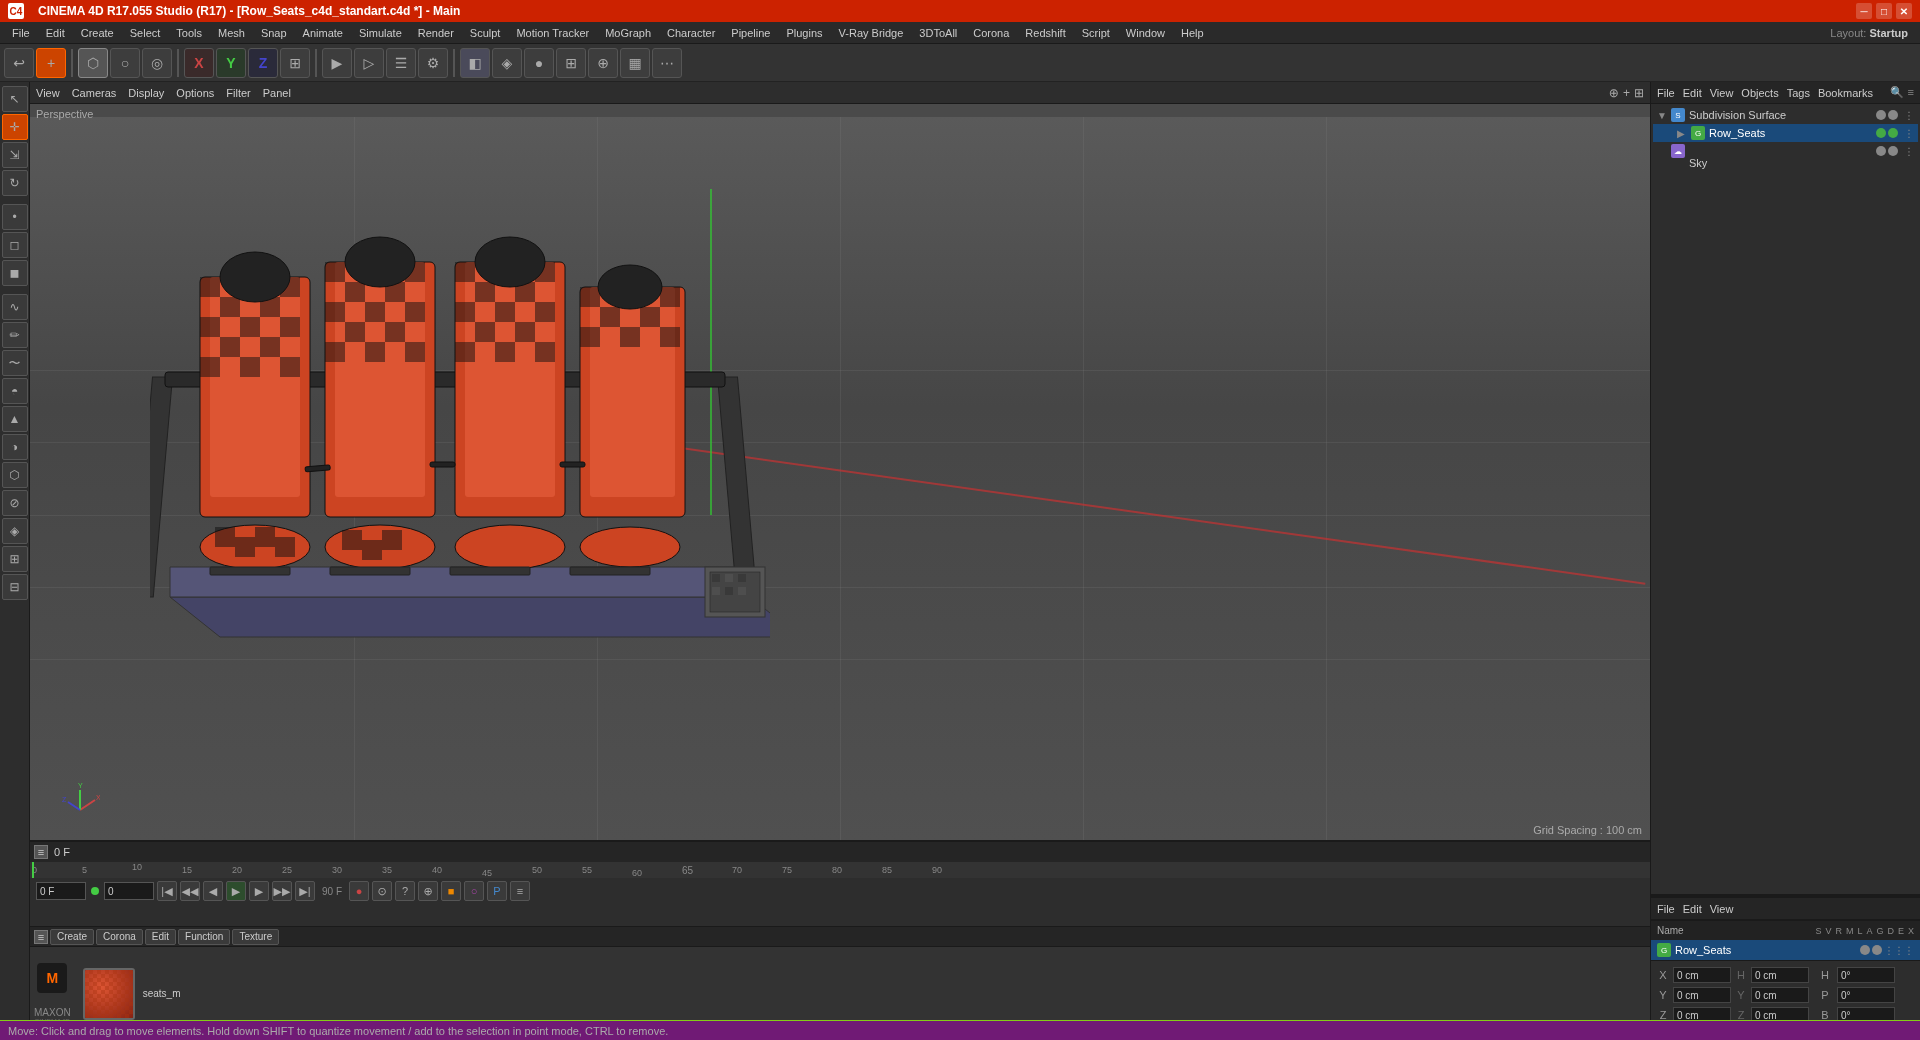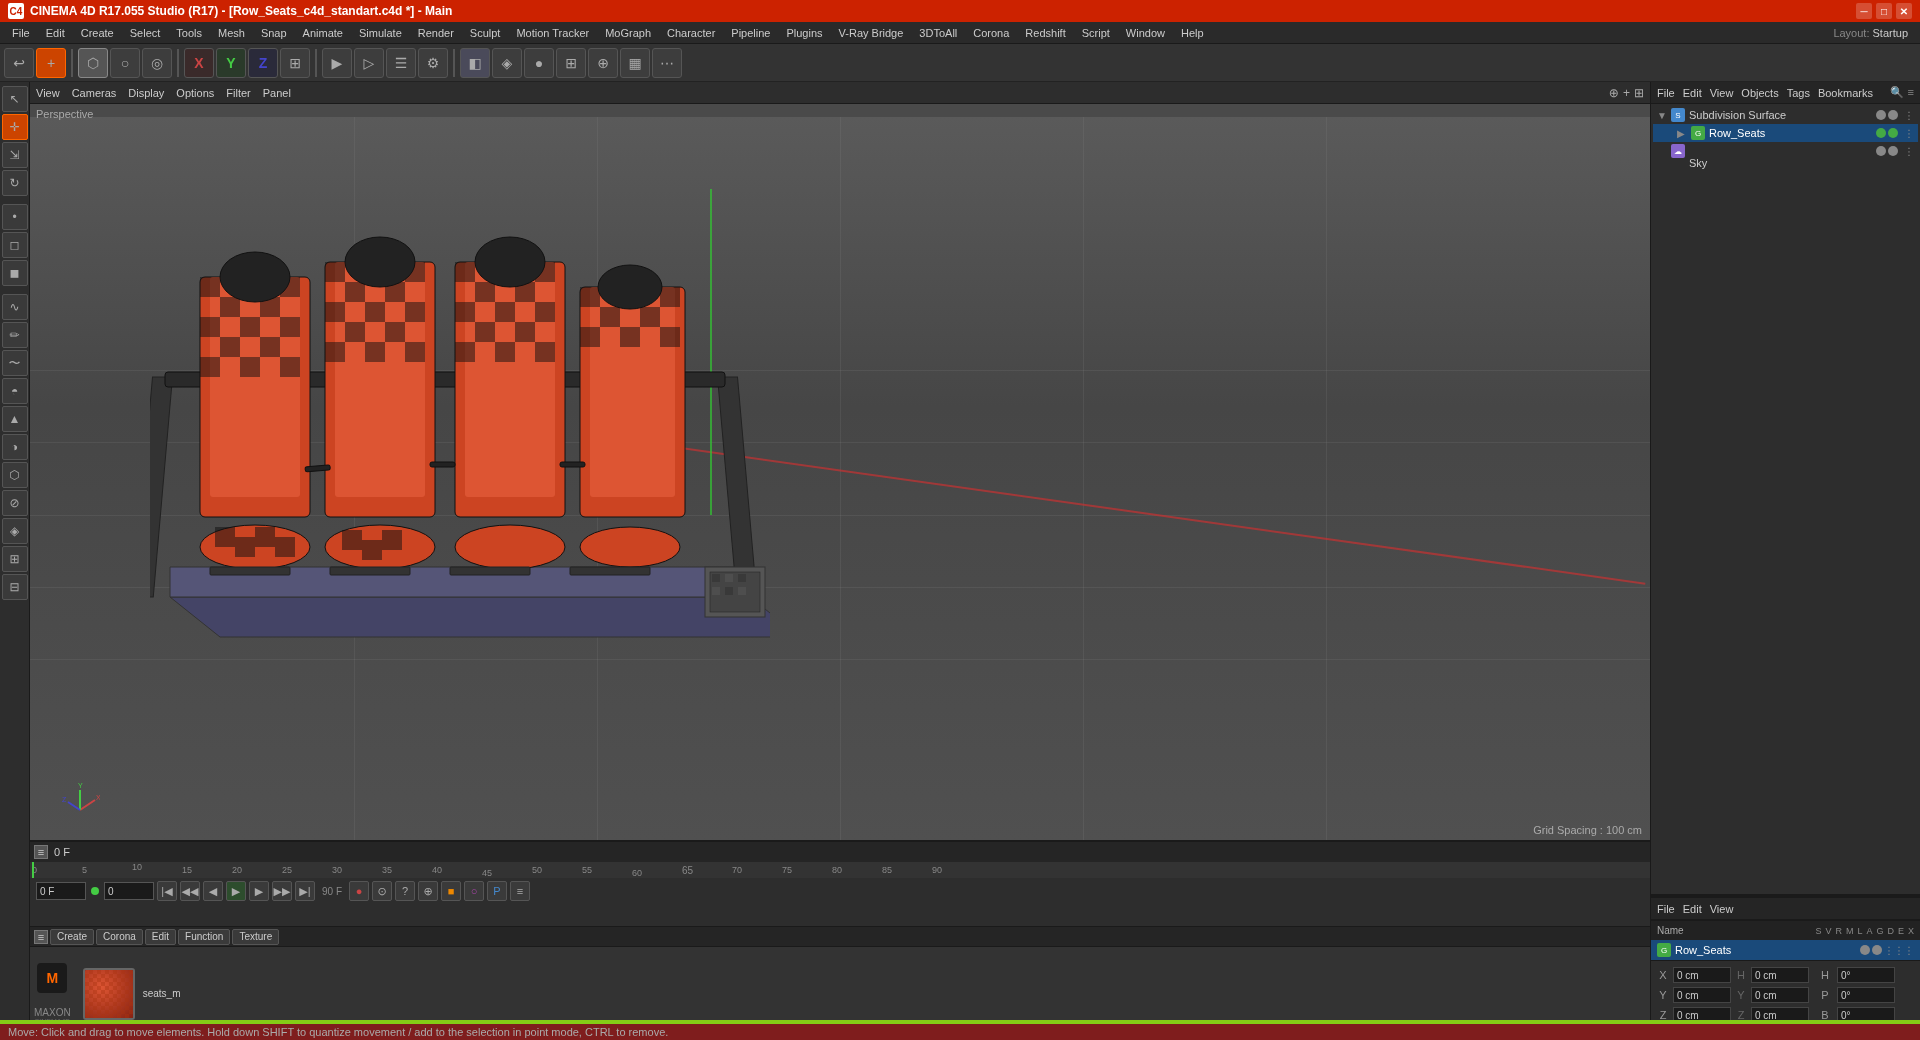--- a/index.html
+++ b/index.html
@@ -32,21 +32,21 @@
       background: #fff;
       border-radius: 2px;
       margin-right: 6px;
       font-size: 10px;
       display: flex;
       align-items: center;
       justify-content: center;
       color: #cc2200;
       font-weight: bold;
     }
-    #title-bar .title-text { flex: 1; }
+    #title-bar .title-text { flex: 1; margin-left: 8px; }
     #title-bar .win-controls { display: flex; gap: 4px; }
     #title-bar .win-btn {
       width: 16px; height: 16px;
       background: rgba(255,255,255,0.2);
       border-radius: 2px;
       display: flex; align-items: center; justify-content: center;
       cursor: pointer; color: white; font-size: 10px;
     }
 
     
@@ -416,27 +416,27 @@
       padding: 4px;
       border-top: 1px solid #1a1a1a;
     }
 
     
     #status-bar {
       position: fixed;
       bottom: 0;
       left: 0; right: 0;
       height: 20px;
-      background: #7f1d1d;
+      background: #701a75;
       display: flex;
       align-items: center;
       padding: 0 8px;
       color: #aaa;
       font-size: 11px;
-      border-top: 4px solid #84cc16;
+      border-top: 1px solid #84cc16;
       z-index: 100;
     }
 
     
     .coord-row {
       display: flex;
       align-items: center;
       height: 20px;
       gap: 2px;
     }
@@ -560,21 +560,21 @@
   <span class="menu-item">Plugins</span>
   <span class="menu-item">V-Ray Bridge</span>
   <span class="menu-item">3DToAll</span>
   <span class="menu-item">Corona</span>
   <span class="menu-item">Redshift</span>
   <span class="menu-item">Script</span>
   <span class="menu-item">Window</span>
   <span class="menu-item">Help</span>
   <div style="margin-left:auto; display:flex; align-items:center; color:#888; font-size:11px; padding-right:8px;">
     <span>Layout:</span>&nbsp;
-    <span style="color:#ccc; cursor:pointer;">Startup</span>
+    <span style="color:#ccc; cursor:pointer;font-weight:bold;">Startup</span>
   </div>
 </div>
 
 <div id="main-toolbar">
 
   <div class="toolbar-btn">↩</div>
   <div class="toolbar-btn" style="background:#cc4400; border-color:#ff6600;">+</div>
 
   <div class="toolbar-separator"></div>
 

